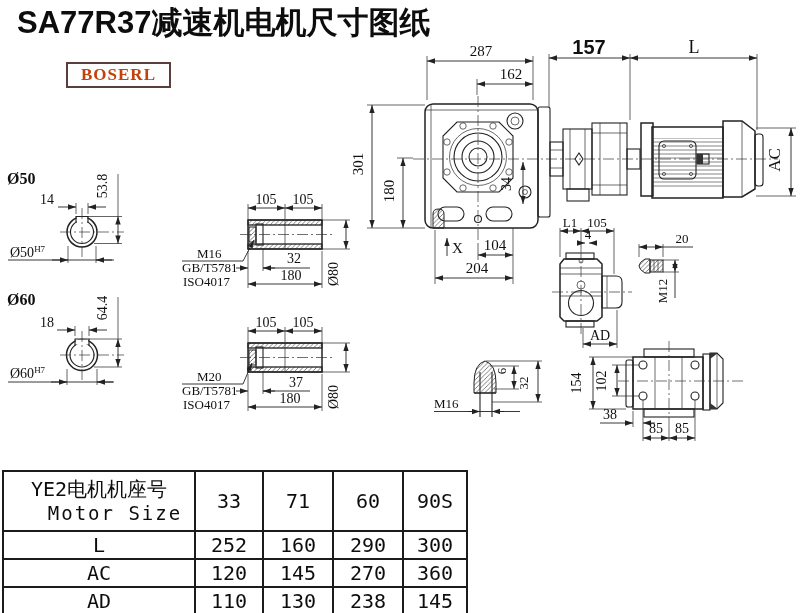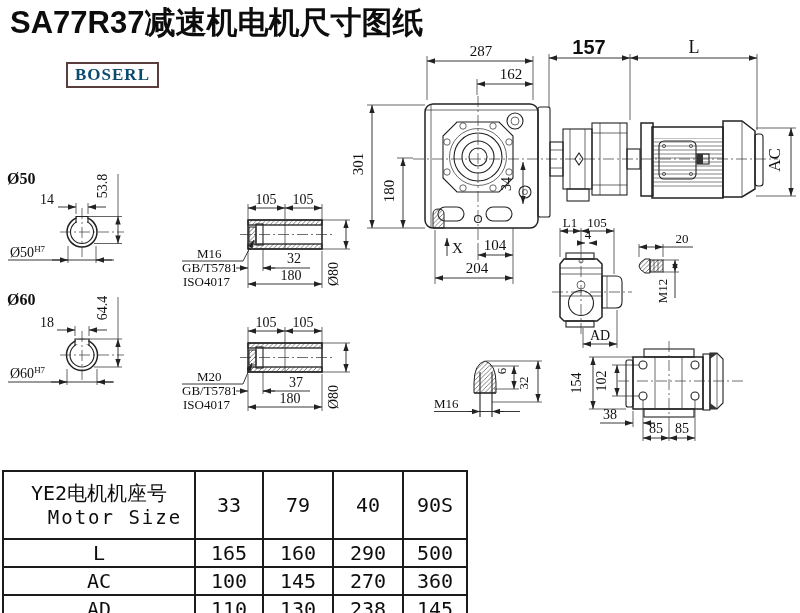--- a/index.html
+++ b/index.html
@@ -1,22 +1,22 @@
 <!DOCTYPE html>
 <html><head>
 <meta charset="utf-8">
 <style>
   html,body{margin:0;padding:0;background:#fff;}
   #page{position:relative;width:800px;height:613px;background:#fff;overflow:hidden;
         font-family:"Liberation Sans",sans-serif;}
-  #title{position:absolute;left:10px;top:2px;font-size:31px;font-weight:bold;color:#0d0d0d;
+  #title{position:absolute;left:17px;top:2px;font-size:31px;font-weight:bold;color:#0d0d0d;
          letter-spacing:0px;white-space:nowrap;font-family:"Liberation Sans",sans-serif;}
   #logo{position:absolute;left:66px;top:62px;border:2px solid #5a3d3d;background:#fefefe;
-        color:#0c4a6e;font-family:"Liberation Serif",serif;font-weight:bold;font-size:17px;
-        padding:1px 7px;letter-spacing:1px;}
+        color:#c2410c;font-family:"Liberation Serif",serif;font-weight:bold;font-size:17px;
+        padding:1px 13px;letter-spacing:1px;}
   svg{position:absolute;left:0;top:0;}
   
   .ol{fill:none;stroke:#222;stroke-width:1.5;}
   .ol2{fill:none;stroke:#222;stroke-width:1.1;}
   .thin{fill:none;stroke:#2b2b2b;stroke-width:0.7;}
   .cl{fill:none;stroke:#333;stroke-width:0.7;stroke-dasharray:11 3 2 3;}
   .dl{fill:none;stroke:#222;stroke-width:0.9;}
   .ext{fill:none;stroke:#222;stroke-width:0.7;}
   .hfill{fill:url(#h4);stroke:#222;stroke-width:1;}
   text{fill:#101010;font-family:"Liberation Serif",serif;}
@@ -410,40 +410,40 @@
 
   <table id="spec-table">
     <colgroup>
         <col style="width:192px">
         <col style="width:68px">
         <col style="width:70px">
         <col style="width:70px">
         <col style="width:64px">
       </colgroup>
     <tbody>
-        <tr style="height:68px;">
+        <tr style="height:60px;">
       <td>
         <div class="hcn">YE2电机机座号</div>
         <div class="hen">Motor Size</div>
       </td>
       <td>33</td>
-      <td>79</td>
-      <td>40</td>
+      <td>71</td>
+      <td>60</td>
       <td>90S</td>
     </tr>
     <tr style="height:28px;">
       <td>L</td>
-      <td>165</td>
+      <td>252</td>
       <td>160</td>
       <td>290</td>
-      <td>500</td>
+      <td>300</td>
     </tr>
     <tr style="height:28px;">
       <td>AC</td>
-      <td>100</td>
+      <td>120</td>
       <td>145</td>
       <td>270</td>
       <td>360</td>
     </tr>
     <tr style="height:28px;">
       <td>AD</td>
       <td>110</td>
       <td>130</td>
       <td>238</td>
       <td>145</td>

